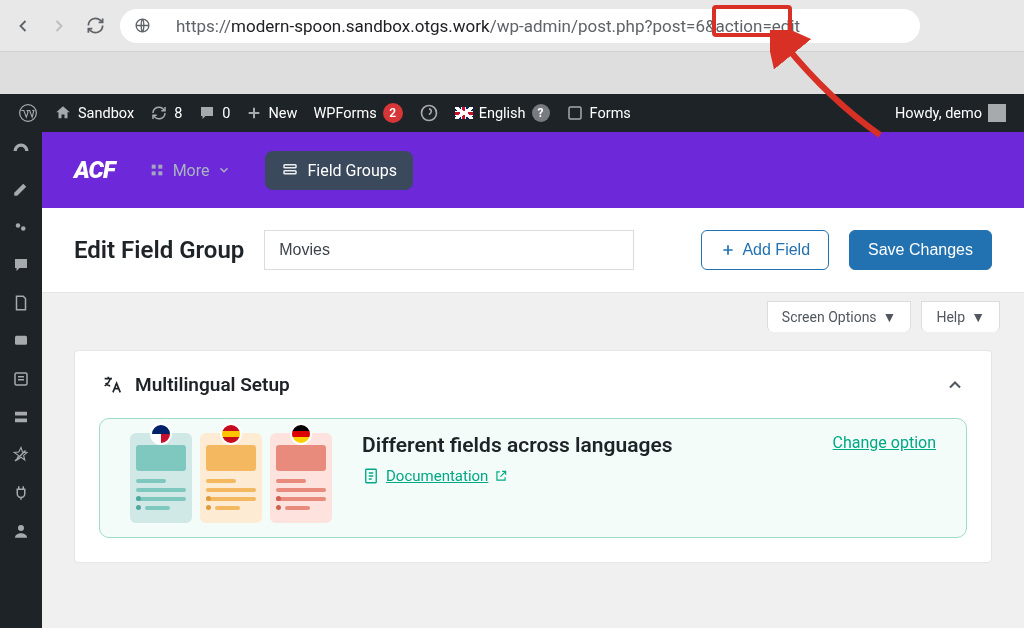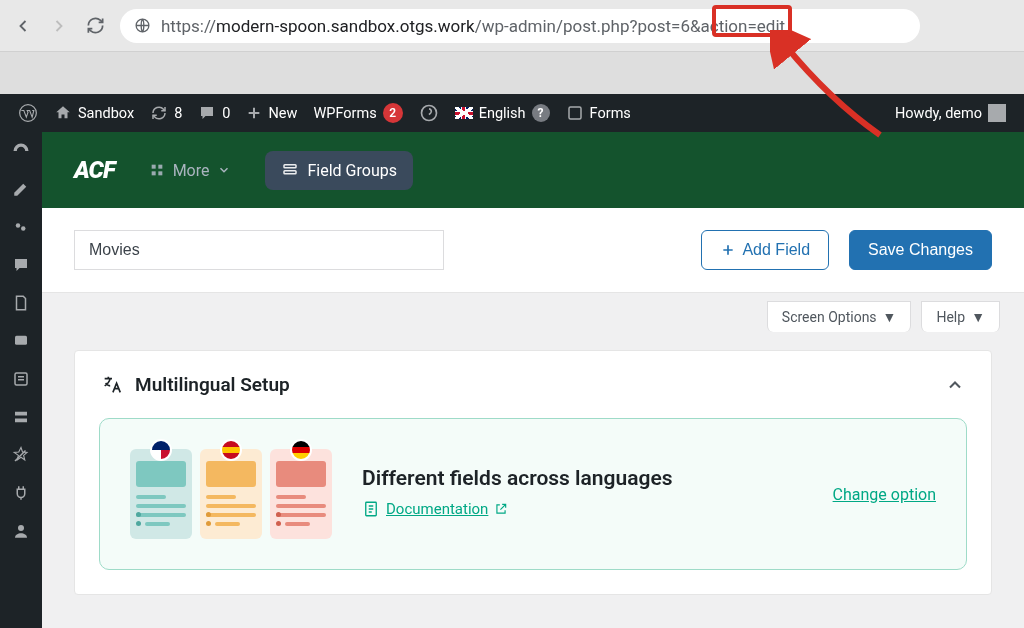--- a/index.html
+++ b/index.html
@@ -2,21 +2,21 @@
 <html><head>
 <meta charset="utf-8">
 <style>
 * { box-sizing: border-box; margin: 0; padding: 0; }
 body { font-family: -apple-system, BlinkMacSystemFont, "Segoe UI", Roboto, sans-serif; background: #f0f0f1; width: 1024px; height: 628px; overflow: hidden; position: relative; }
 
 
 .browser-bar { height: 52px; background: #e8e8e8; display: flex; align-items: center; padding: 0 12px; gap: 14px; border-bottom: 1px solid #d0d0d0; }
 .browser-btn { width: 22px; height: 22px; display: flex; align-items: center; justify-content: center; color: #5f6368; }
 .browser-btn.disabled { color: #bdbdbd; }
-.addr-bar { flex: 1; height: 34px; background: #fff; border-radius: 17px; display: flex; align-items: center; padding: 0 14px; color: #5f6368; font-size: 17px; max-width: 800px; gap: 10px; }
+.addr-bar { flex: 1; height: 34px; background: #fff; border-radius: 17px; display: flex; align-items: center; padding: 0 14px; color: #5f6368; font-size: 17px; max-width: 800px; gap: 25px; }
 .addr-text { white-space: nowrap; }
 .addr-text .dark { color: #202124; }
 
 
 .url-highlight { position: absolute; top: 5px; left: 712px; width: 80px; height: 32px; border: 4px solid #d93025; border-radius: 4px; z-index: 50; }
 .arrow-svg { position: absolute; top: 30px; left: 770px; z-index: 49; }
 
 
 .tab-gap { height: 42px; background: #dedede; }
 
@@ -37,21 +37,21 @@
 .help-circ { width: 18px; height: 18px; border-radius: 50%; background: #787c82; color: #fff; display: inline-flex; align-items: center; justify-content: center; font-size: 12px; font-weight: 700; }
 .avatar { width: 18px; height: 18px; background: #a7aaad; }
 
 
 .wp-side { position: absolute; left: 0; top: 132px; bottom: 0; width: 42px; background: #1d2327; display: flex; flex-direction: column; align-items: center; padding-top: 8px; gap: 16px; }
 .wp-side .side-ico { color: #a7aaad; width: 22px; height: 22px; display: flex; align-items: center; justify-content: center; font-size: 18px; }
 
 .main-wrap { position: absolute; left: 42px; right: 0; top: 132px; bottom: 0; background: #f0f0f1; overflow: hidden; }
 
 
-.acf-head { height: 76px; background: #14532d; display: flex; align-items: center; padding: 17px 32px; gap: 18px; }
+.acf-head { height: 76px; background: #6d28d9; display: flex; align-items: center; padding: 17px 32px; gap: 18px; }
 .acf-logo { color: #fff; font-weight: 900; font-size: 24px; letter-spacing: -1px; font-style: italic; }
 .acf-tab { background: #3a4a5c; color: #fff; padding: 10px 16px; border-radius: 8px; display: flex; align-items: center; gap: 8px; font-size: 16px; }
 .acf-tab.plain { background: transparent; color: #aab4bf; }
 .acf-tab .ico { opacity: .9; }
 
 
 .edit-row { background: #fff; padding: 22px 32px; display: flex; align-items: center; gap: 20px; border-bottom: 1px solid #e5e5e5; }
 .edit-title { font-size: 24px; font-weight: 600; color: #1d2327; }
 .title-input { border: 1px solid #dcdcde; border-radius: 0; padding: 10px 14px; font-size: 16px; width: 370px; color: #3c434a; }
 .edit-spacer { flex: 1; }
@@ -62,21 +62,21 @@
 
 .opts-row { display: flex; justify-content: flex-end; gap: 10px; padding: 8px 24px 18px; }
 .opt-btn { background: #fff; border: 1px solid #dcdcde; border-bottom: none; padding: 7px 14px; font-size: 14px; color: #50575e; border-radius: 0 0 6px 6px; display: flex; align-items: center; gap: 6px; }
 
 
 .panel { background: #fff; margin: 0 32px; border: 1px solid #e5e5e5; border-radius: 4px; }
 .panel-head { display: flex; align-items: center; gap: 12px; padding: 22px 26px; }
 .panel-head .title { font-size: 19px; font-weight: 600; color: #1d2327; }
 .panel-head .spacer { flex: 1; }
 .panel-body { padding: 0 24px 24px; }
-.info-box { border: 1.5px solid #9edbc8; background: #f4fcf9; border-radius: 10px; padding: 30px 30px; display: flex; align-items: center; gap: 30px; }
+.info-box { border: 1.5px solid #9edbc8; background: #f4fcf9; border-radius: 10px; padding: 14px 30px; display: flex; gap: 30px; }
 .thumbs { display: flex; gap: 8px; }
 .thumb { width: 62px; height: 90px; border-radius: 6px; position: relative; padding: 6px; }
 .thumb.en { background: #d0e8e6; }
 .thumb.es { background: #fdebd3; }
 .thumb.de { background: #fde2dd; }
 .thumb .flag { width: 22px; height: 22px; border-radius: 50%; position: absolute; top: -10px; left: 50%; transform: translateX(-50%); border: 2px solid #fff; }
 .flag.uk { background: conic-gradient(#012169 0 25%, #c8102e 0 50%, #fff 0 75%, #012169 0); }
 .flag.es { background: linear-gradient(#c60b1e 33%, #ffc400 33% 66%, #c60b1e 66%); }
 .flag.de { background: linear-gradient(#000 33%, #dd0000 33% 66%, #ffce00 66%); }
 .thumb .pic { height: 26px; border-radius: 3px; margin-top: 6px; }
@@ -305,20 +305,21 @@
           <svg width="18" height="18" viewBox="0 0 24 24" fill="none" stroke="#fff" stroke-width="2">
             <rect x="4" y="5" width="16" height="4" rx="1"></rect>
             <rect x="4" y="13" width="16" height="4" rx="1"></rect>
           </svg>
         </span>
       <span>Field Groups</span>
     </div>
   </div>
 
   <div class="edit-row">
+    <div class="edit-title">Edit Field Group</div>
     <input class="title-input" value="Movies" style="">
     <div class="edit-spacer"></div>
     <button class="btn btn-outline">
       <span>
           <svg width="16" height="16" viewBox="0 0 24 24" stroke="#2271b1" stroke-width="2.5">
             <path d="M12 5v14M5 12h14"></path>
           </svg>
         </span>
       <span>Add Field</span>
     </button>

